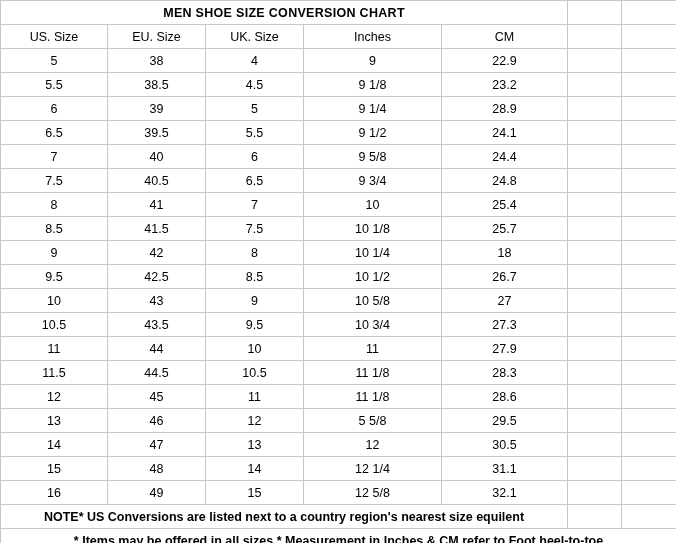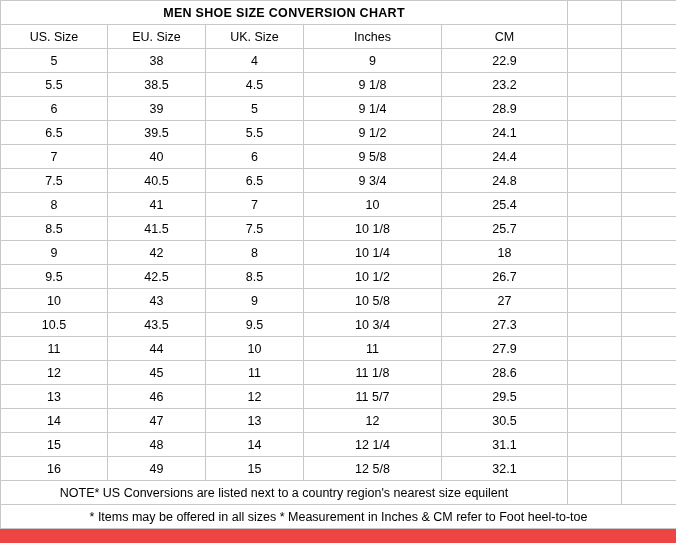--- a/index.html
+++ b/index.html
@@ -60,21 +60,21 @@
   td.header-cell {
     background: #2bf08a;
     color: #000000;
     font-weight: normal;
     font-size: 13px;
     height: 25px;
   }
   td.note-cell {
     font-size: 12.5px;
     color: #000000;
-    font-weight: normal;
+    font-weight: bold;
     height: 24px;
   }
 </style>
 </head>
 <body>
 
 <div class="sheet">
   <table class="grid">
     <colgroup>
       <col class="c0">
@@ -212,33 +212,42 @@
       <tr>
         <td>11</td>
         <td>44</td>
         <td>10</td>
         <td>11</td>
         <td>27.9</td>
         <td class="blank-right"></td>
         <td class="blank-right"></td>
       </tr>
       <tr>
+        <td>11.5</td>
+        <td>44.5</td>
+        <td>10.5</td>
+        <td>11 1/8</td>
+        <td>28.3</td>
+        <td class="blank-right"></td>
+        <td class="blank-right"></td>
+      </tr>
+      <tr>
         <td>12</td>
         <td>45</td>
         <td>11</td>
         <td>11 1/8</td>
         <td>28.6</td>
         <td class="blank-right"></td>
         <td class="blank-right"></td>
       </tr>
       <tr>
         <td>13</td>
         <td>46</td>
         <td>12</td>
-        <td>11 5/7</td>
+        <td>5 5/8</td>
         <td>29.5</td>
         <td class="blank-right"></td>
         <td class="blank-right"></td>
       </tr>
       <tr>
         <td>14</td>
         <td>47</td>
         <td>13</td>
         <td>12</td>
         <td>30.5</td>

